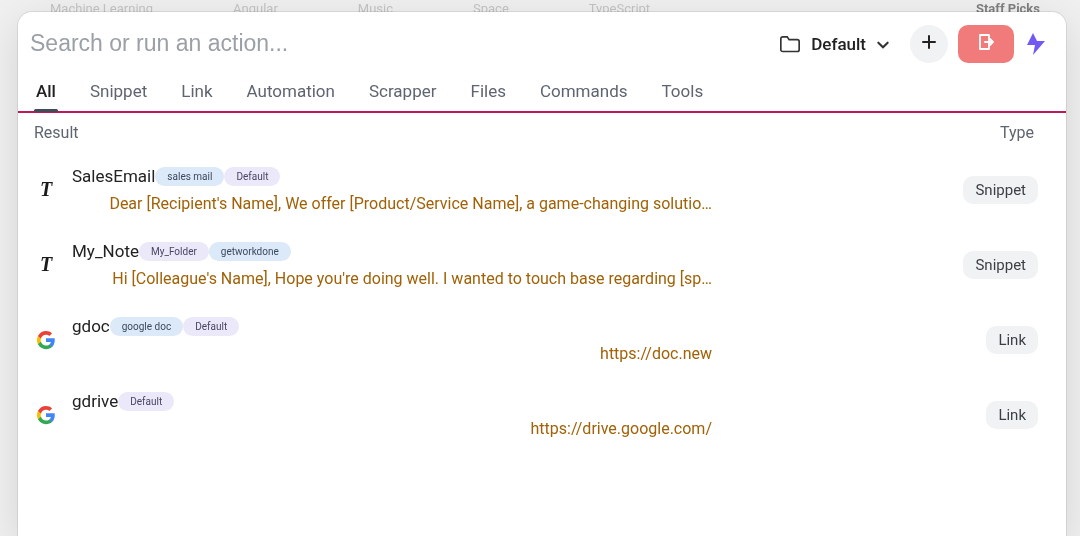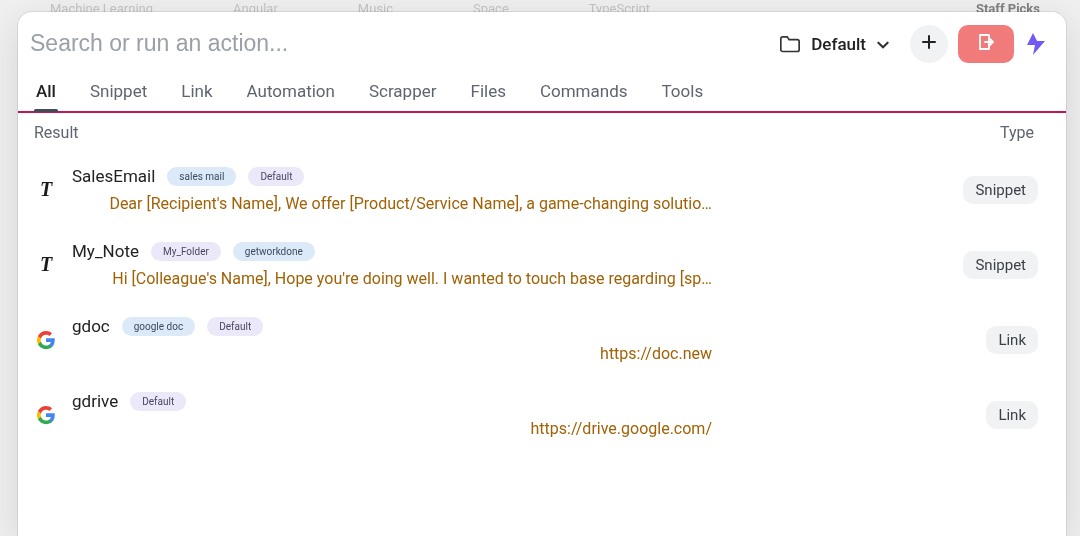--- a/index.html
+++ b/index.html
@@ -182,21 +182,20 @@
       font-style: italic;
       color: #1a1a1a;
     }
     .row-content {
       flex: 1;
       min-width: 0;
     }
     .row-top {
       display: flex;
       align-items: center;
-      gap: 12px;
       margin-bottom: 8px;
       flex-wrap: wrap;
     }
     .row-title {
       font-size: 17px;
       color: #222;
     }
     .pill {
       font-size: 10px;
       padding: 4px 12px;

